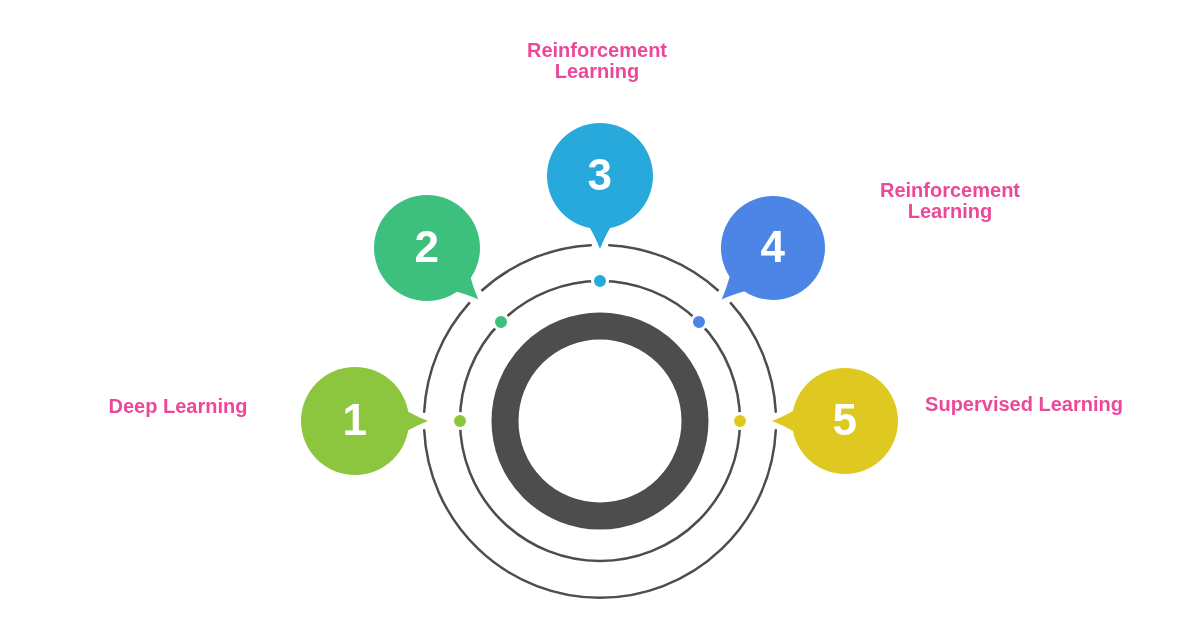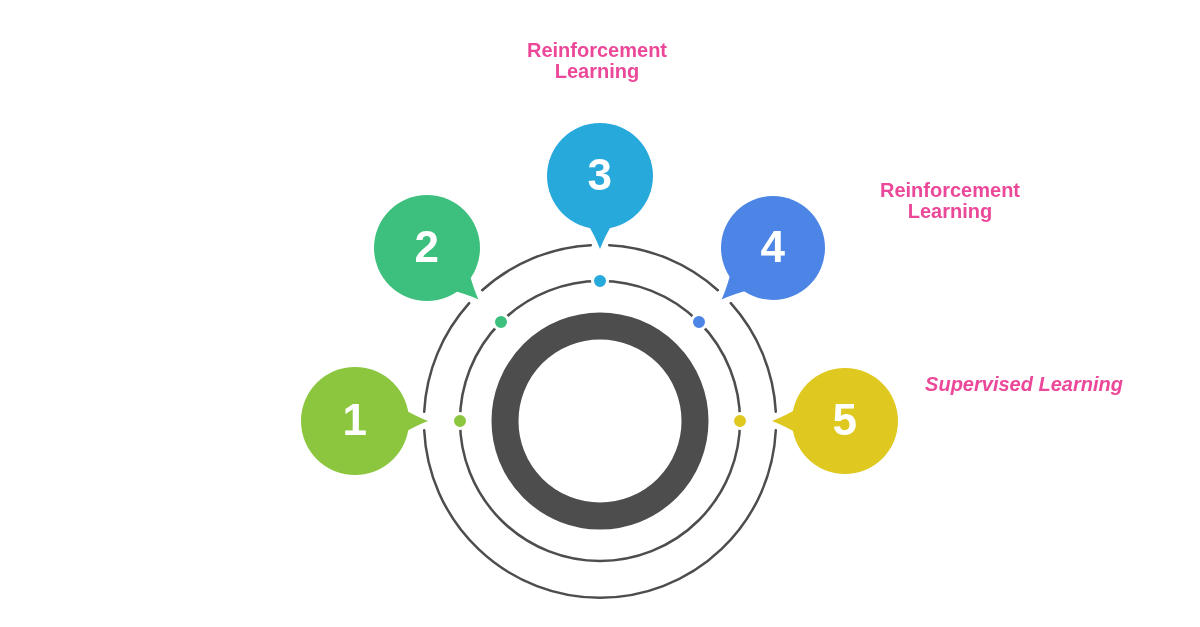--- a/index.html
+++ b/index.html
@@ -30,21 +30,21 @@
     color: #ec4899;
     font-size: 20px;
     font-weight: 700;
     line-height: 21px;
     text-align: center;
   }
   .lbl-1 { left:  78px; top: 396px; width: 200px; }
   .lbl-2 { left: 135px; top: 183px; width: 220px; }
   .lbl-3 { left: 487px; top:  40px; width: 220px; }
   .lbl-4 { left: 850px; top: 180px; width: 200px; }
-  .lbl-5 { left: 894px; top: 374px; width: 260px; font-style: italic; }
+  .lbl-5 { left: 894px; top: 394px; width: 260px; }
   .n-1 { left: 355px; top: 421px; }
   .n-2 { left: 427px; top: 248px; }
   .n-3 { left: 600px; top: 176px; }
   .n-4 { left: 773px; top: 248px; }
   .n-5 { left: 845px; top: 421px; }
 </style>
 </head>
 <body>
 
 <div class="canvas">
@@ -93,17 +93,18 @@
       <circle cx="740" cy="421" r="7.5" stroke="#FFFFFF" stroke-width="3" fill="#DFC920"></circle>
     </g>
   </svg>
 
   <div class="bubble-num n-1">1</div>
   <div class="bubble-num n-2">2</div>
   <div class="bubble-num n-3">3</div>
   <div class="bubble-num n-4">4</div>
   <div class="bubble-num n-5">5</div>
 
+  <div class="type-label lbl-1">Deep Learning</div>
   <div class="type-label lbl-3">Reinforcement Learning</div>
   <div class="type-label lbl-4">Reinforcement Learning</div>
   <div class="type-label lbl-5">Supervised Learning</div>
 
 </div>
 
 </body></html>

